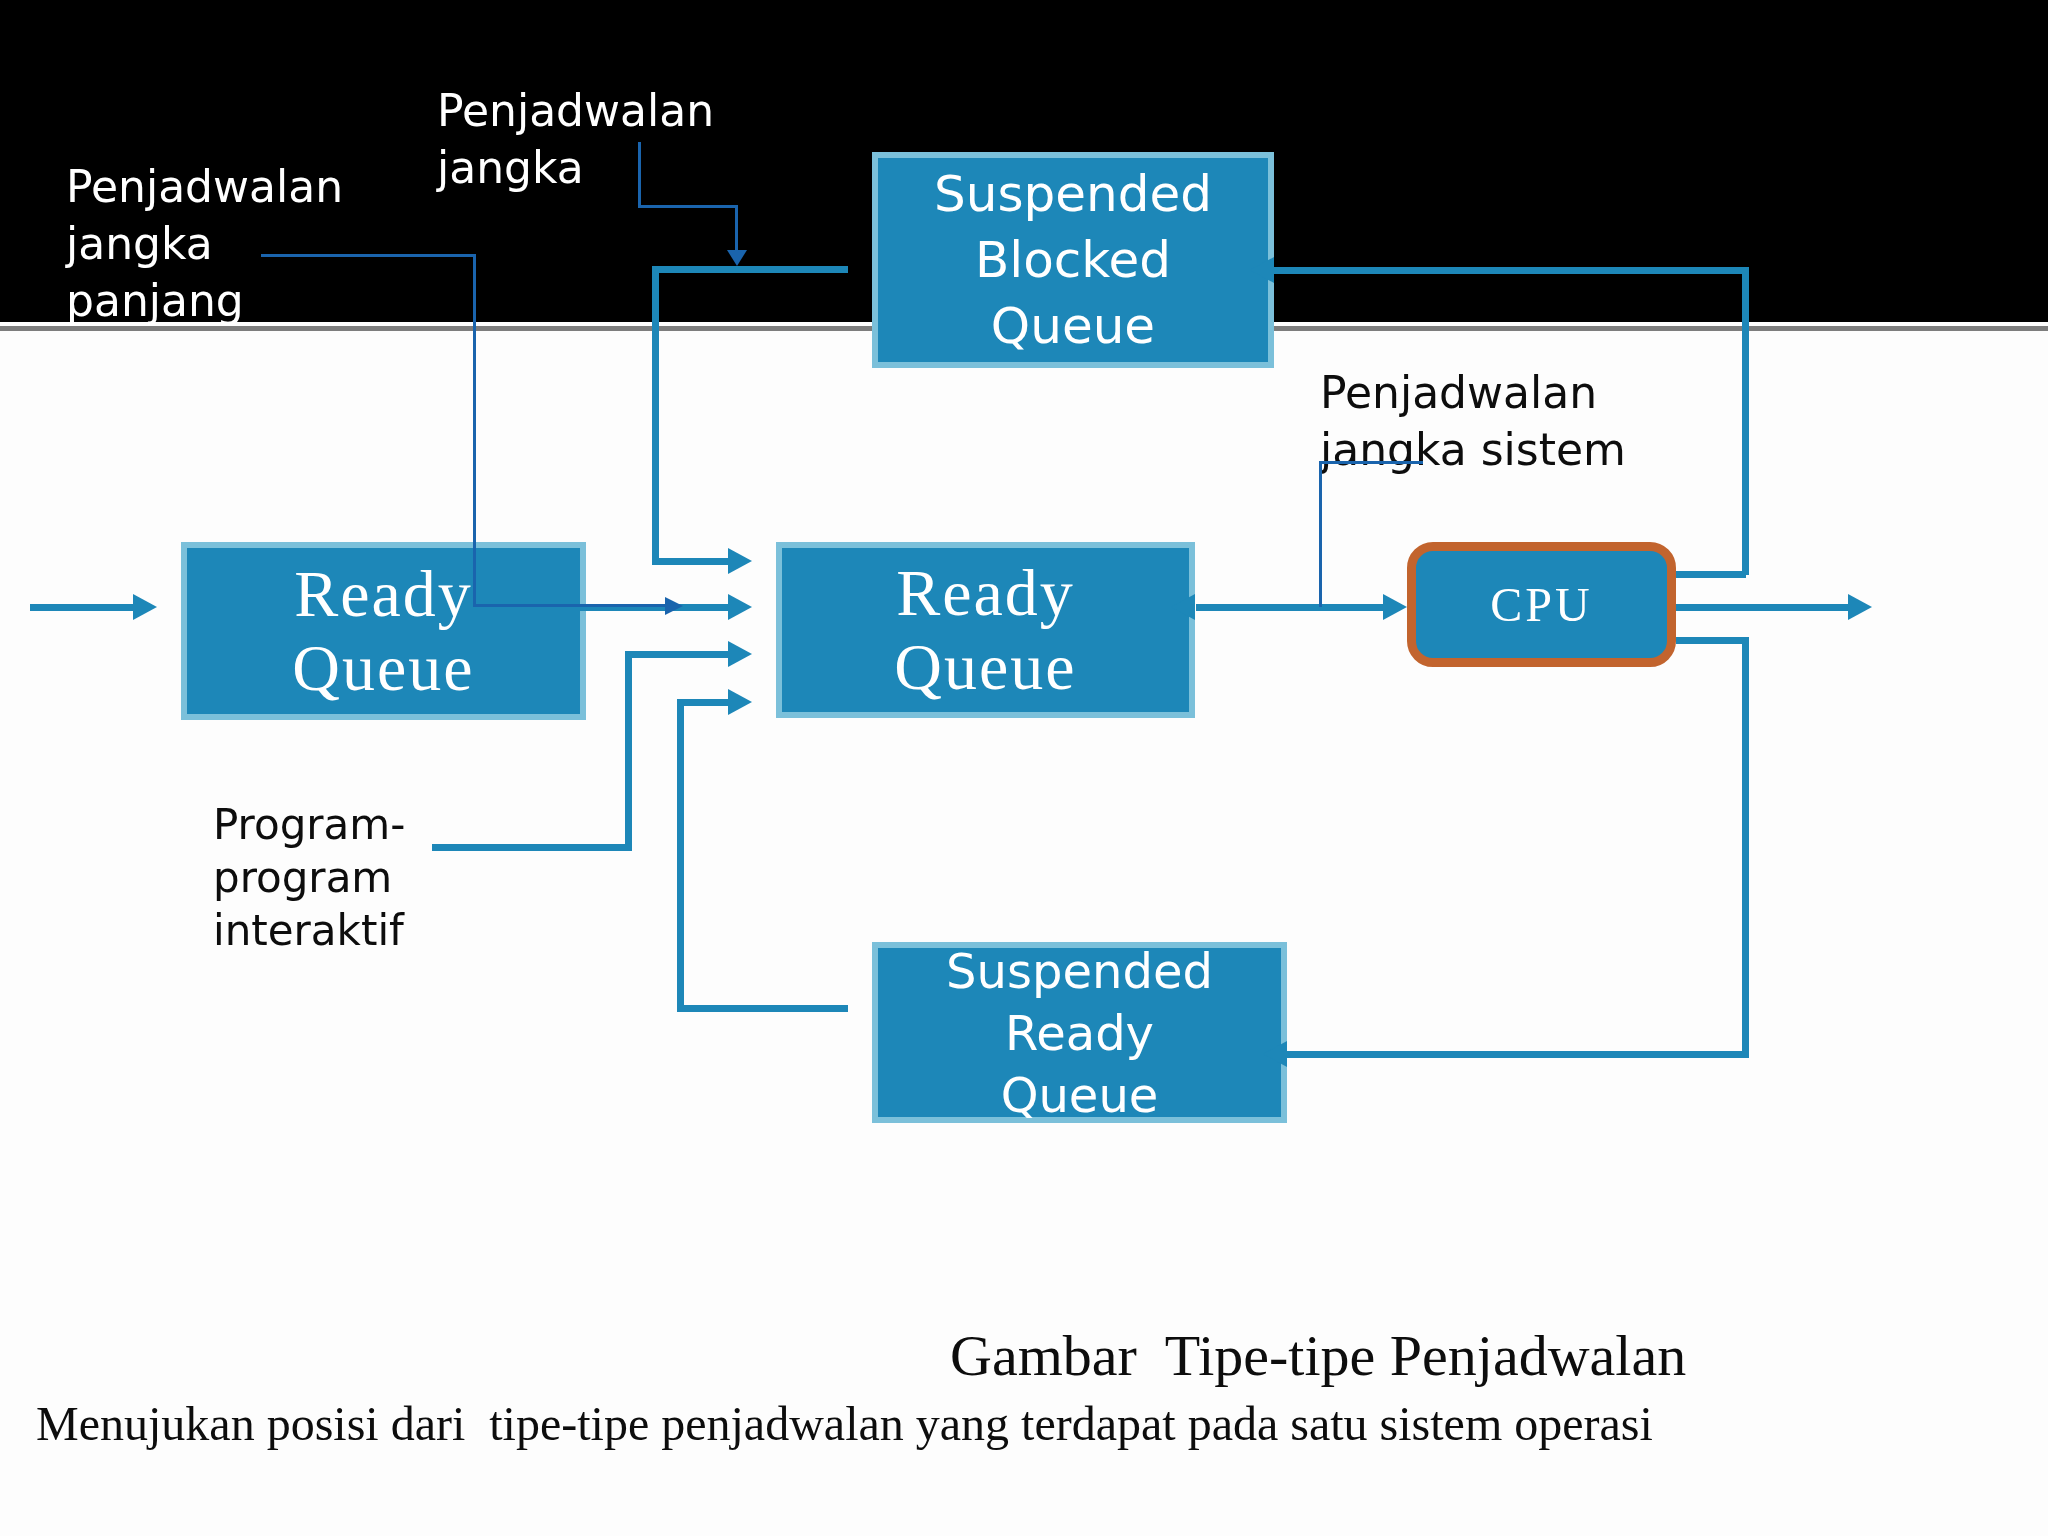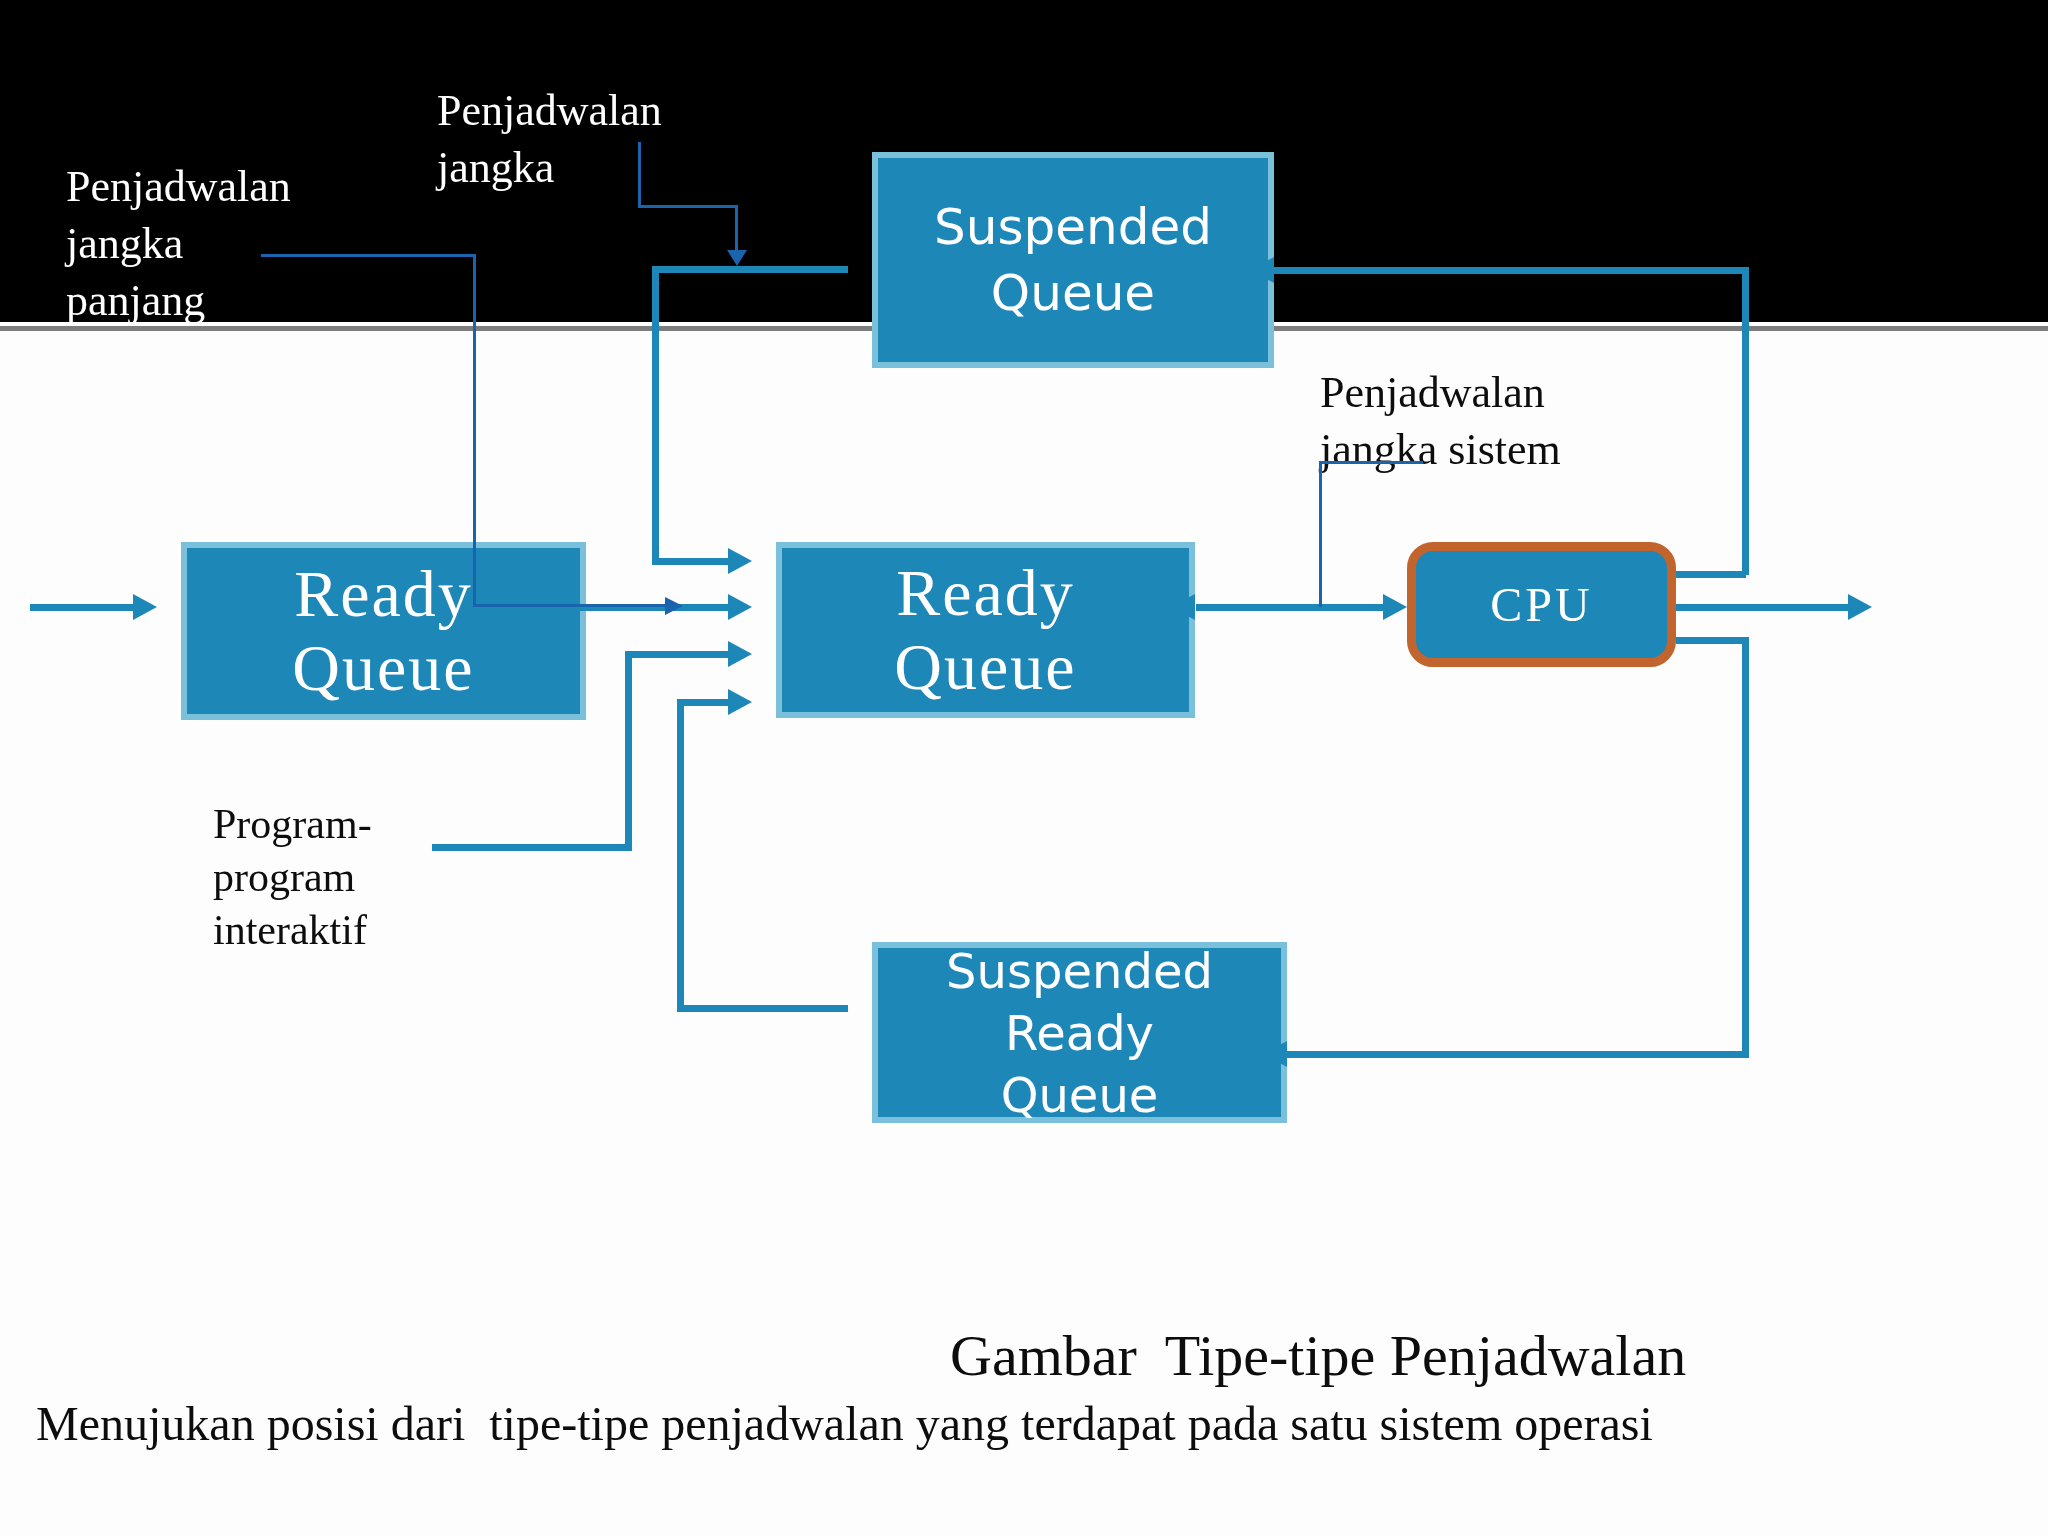--- a/index.html
+++ b/index.html
@@ -39,21 +39,21 @@
   .ah-r{position:absolute;width:0;height:0;border-top:13px solid transparent;
         border-bottom:13px solid transparent;border-left:24px solid var(--line-thick);}
   .ah-l{position:absolute;width:0;height:0;border-top:13px solid transparent;
         border-bottom:13px solid transparent;border-right:24px solid var(--line-thick);}
   .ah-r-thin{position:absolute;width:0;height:0;border-top:9px solid transparent;
         border-bottom:9px solid transparent;border-left:18px solid var(--line-thin);}
   .ah-d-thin{position:absolute;width:0;height:0;border-left:10px solid transparent;
         border-right:10px solid transparent;border-top:16px solid var(--line-thin);}
 
   
-  .lbl{position:absolute;font-size:44px;line-height:57px;font-family:Liberation Serif, serif;}
+  .lbl{position:absolute;font-size:44px;line-height:57px;}
   .lbl.white{color:var(--text-white);}
   .lbl.black{color:var(--text-black);}
   .lbl.small{font-size:42px;line-height:53px;}
 
   .caption{position:absolute;font-family:"Liberation Serif",serif;color:var(--text-black);
            white-space:pre;}
 </style>
 </head>
 <body>
 
@@ -76,20 +76,21 @@
     <div>jangka sistem</div>
   </div>
   <div class="lbl black small" style="left:213px;top:798px;">
     <div>Program-</div>
     <div>program</div>
     <div>interaktif</div>
   </div>
 
   <div class="qbox comic" style="left:848px;top:152px;width:402px;height:216px;">
     <div>Suspended</div>
+    <div>Blocked</div>
     <div>Queue</div>
   </div>
 
   <div class="qbox serif" style="left:157px;top:542px;width:405px;height:178px;">
     <div>Ready</div>
     <div>Queue</div>
   </div>
 
   <div class="qbox serif" style="left:752px;top:542px;width:419px;height:176px;">
     <div>Ready</div>

